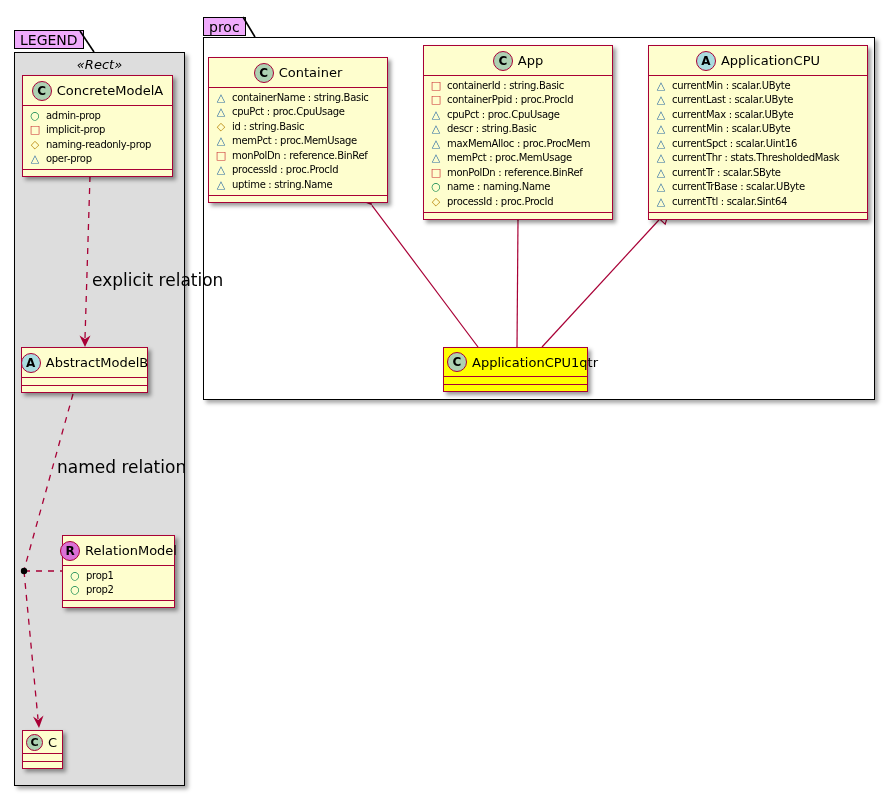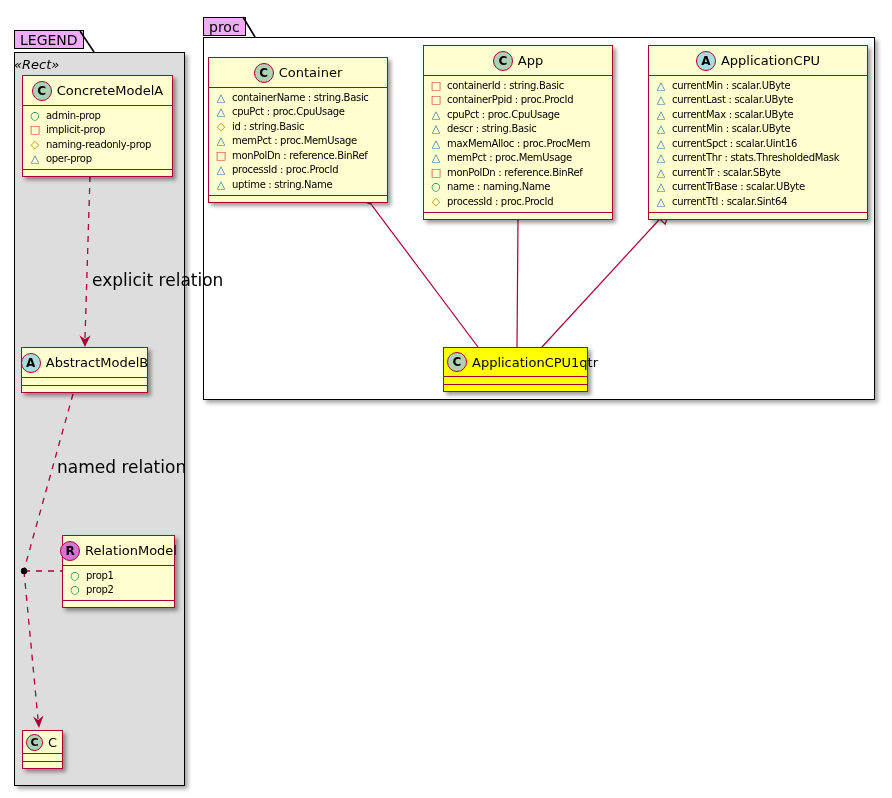--- a/index.html
+++ b/index.html
@@ -5,21 +5,21 @@
   * { margin:0; padding:0; box-sizing:border-box; }
   body { background:#ffffff; font-family:"DejaVu Sans", sans-serif; }
   .canvas { position:relative; width:892px; height:798px; background:#fff; overflow:hidden; }
 
   .pkg-tab { position:absolute; background:#f0abfc; border:1.6px solid #000;
              font-weight:normal; font-size:14px; padding:1px 5px 0 5px; z-index:2; color:#000; }
   .pkg-body { position:absolute; border:1.6px solid #000; box-shadow:3px 3px 4px rgba(0,0,0,0.35); z-index:1; }
   .legend-body { background:#DDDDDD; }
   .proc-body { background:#FFFFFF; }
 
-  .stereotype { position:absolute; font-style:italic; font-size:13px; text-align:left; z-index:3; color:#000; }
+  .stereotype { position:absolute; font-style:italic; font-size:13px; text-align:center; z-index:3; color:#000; }
 
   .overlay { position:absolute; left:0; top:0; width:892px; height:798px; z-index:4; pointer-events:none; }
 
   .uml { position:absolute; background:#FEFECE; border:1.5px solid #A80036;
          box-shadow:3px 3px 4px rgba(0,0,0,0.4); z-index:5; }
   .uml.hl { background:#FFFF00; }
   .uml-title { display:flex; align-items:center; justify-content:center; gap:5px;
                border-bottom:1.5px solid #A80036; padding:4px 5px; min-height:30px; }
   .uml-title.compact { min-height:23px; padding:2px 3px; justify-content:flex-start; }
   .uml-name { font-size:13px; color:#000; white-space:nowrap; }

